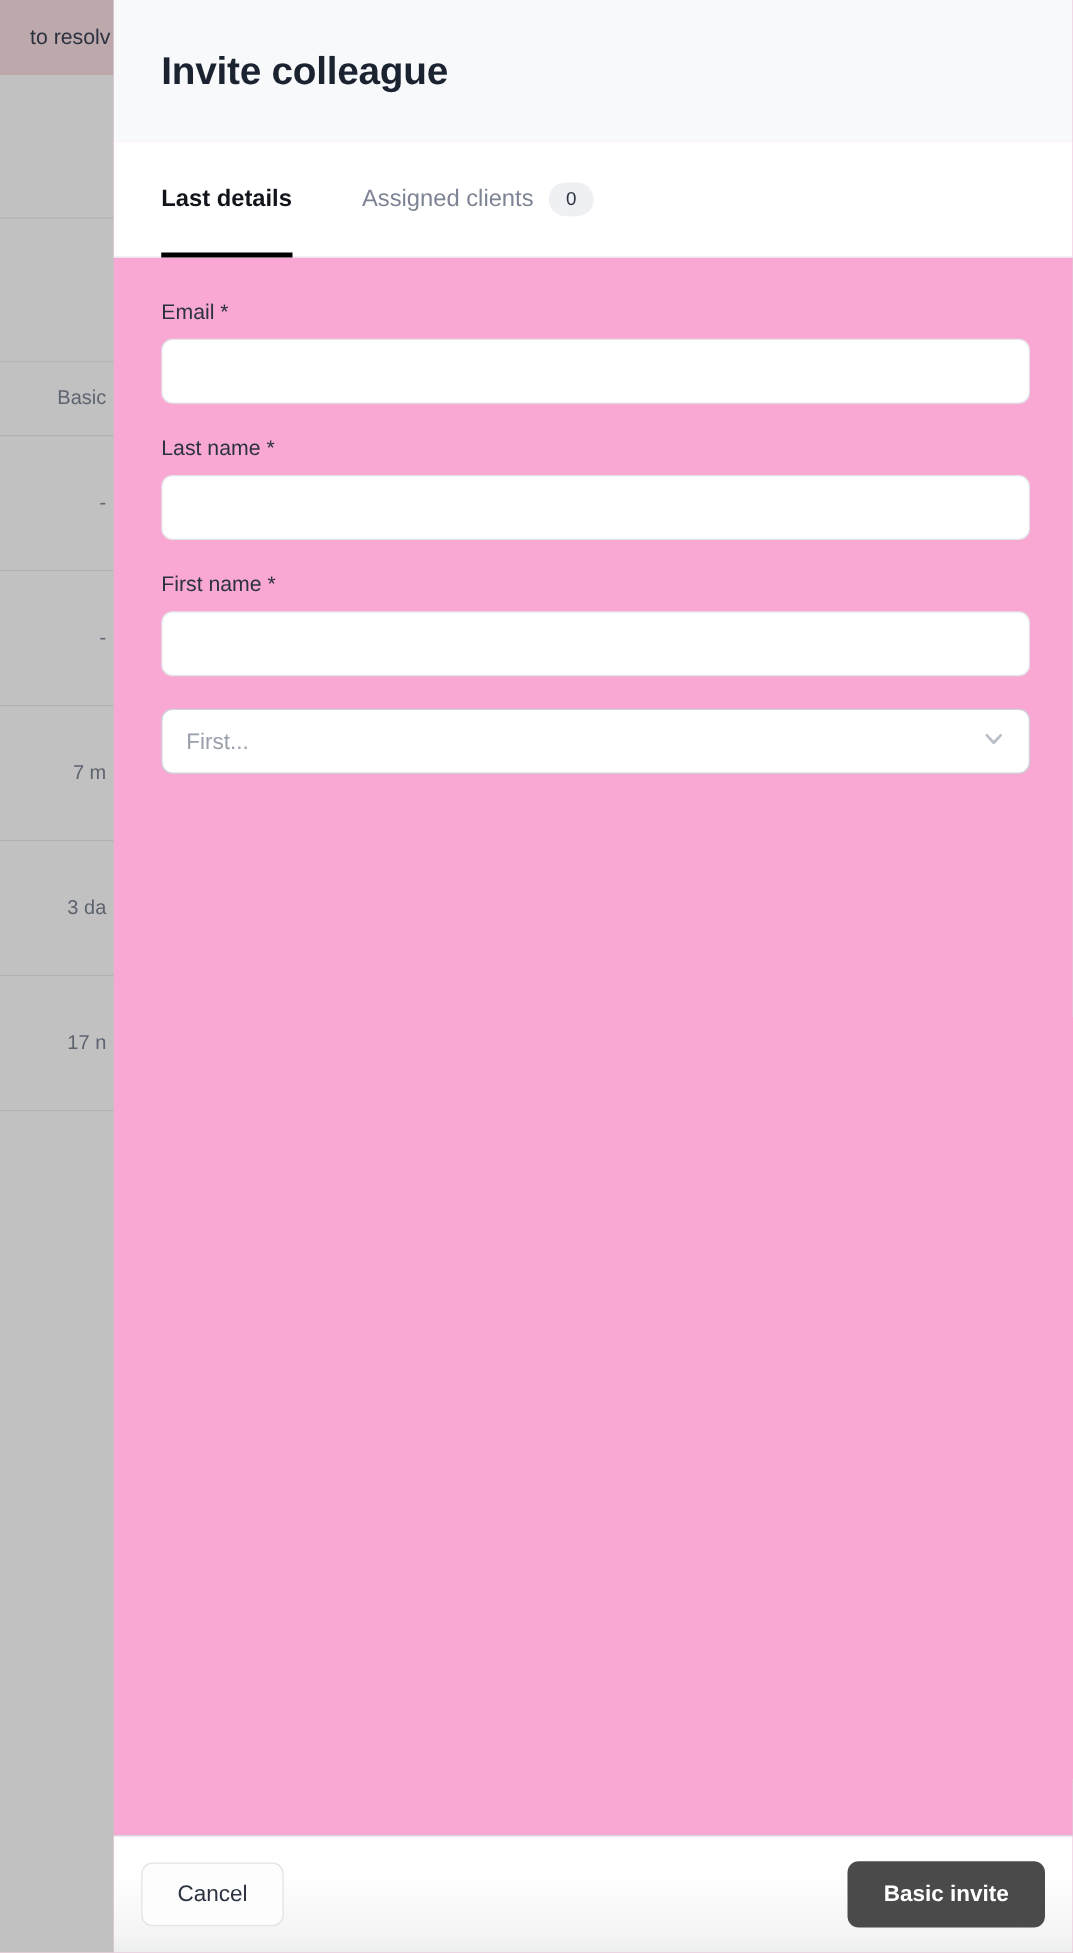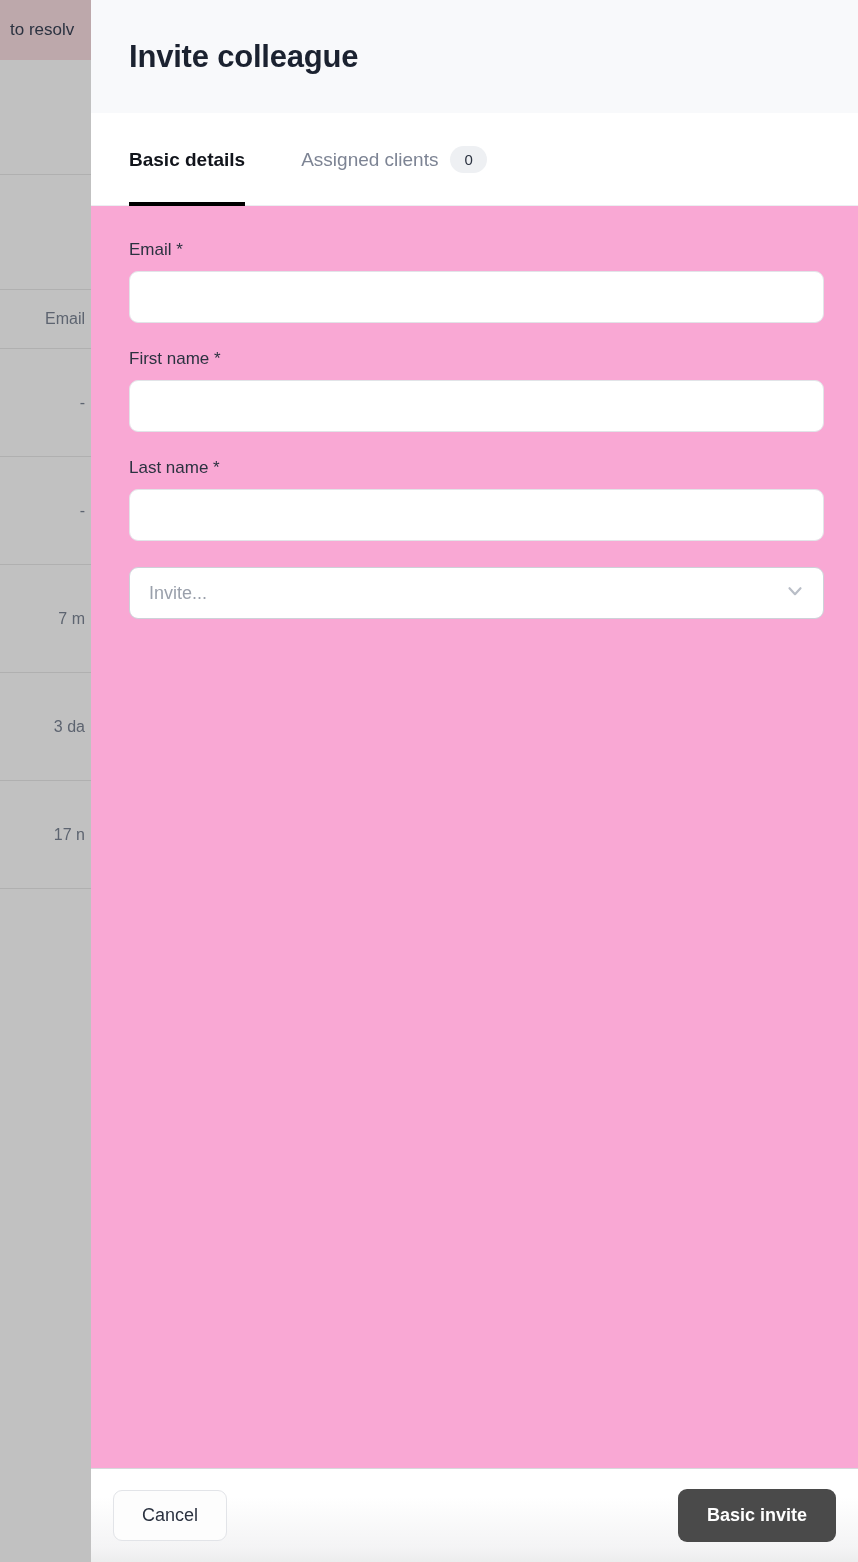--- a/index.html
+++ b/index.html
@@ -23,21 +23,21 @@
     top: 0; left: 0;
     width: 91px;
     height: 1562px;
     overflow: hidden;
   }
   .bg-banner {
     height: 60px;
     background: #bda8ab;
     display: flex;
     align-items: center;
-    padding-left: 10px;
+    padding-left: 24px;
   }
   .bg-banner span {
     font-size: 17px;
     color: #2b3240;
     white-space: nowrap;
   }
   .bg-row {
     border-bottom: 1px solid #b0b0b0;
     display: flex;
     align-items: center;
@@ -216,21 +216,21 @@
     <div class="bg-banner">
       <span>to resolv</span>
     </div>
     <div class="bg-row r-tall">
       <span></span>
     </div>
     <div class="bg-row r-tall">
       <span></span>
     </div>
     <div class="bg-row r-head">
-      <span>Email</span>
+      <span>Basic</span>
     </div>
     <div class="bg-row r-std">
       <span>-</span>
     </div>
     <div class="bg-row r-std">
       <span>-</span>
     </div>
     <div class="bg-row r-std">
       <span>7 m</span>
     </div>
@@ -245,48 +245,48 @@
 </div>
 
 <div id="panel">
 
   <div class="panel-header">
     <div class="panel-title">Invite colleague</div>
   </div>
 
   <div class="tabs">
     <div class="tab active">
-      <span class="tab-label">Basic details</span>
+      <span class="tab-label">Last details</span>
     </div>
     <div class="tab">
       <span class="tab-label">Assigned clients</span>
       <span class="tab-badge">0</span>
     </div>
   </div>
 
   <div class="panel-body">
 
     <div class="field">
       <label class="field-label">Email *</label>
       <input class="text-input" type="text" value="" style="">
     </div>
 
     <div class="field">
+      <label class="field-label">Last name *</label>
+      <input class="text-input" type="text" value="" style="">
+    </div>
+
+    <div class="field">
       <label class="field-label">First name *</label>
       <input class="text-input" type="text" value="" style="">
     </div>
 
     <div class="field">
-      <label class="field-label">Last name *</label>
-      <input class="text-input" type="text" value="" style="">
-    </div>
-
-    <div class="field">
       <div class="select-control">
-        <span class="select-placeholder">Invite...</span>
+        <span class="select-placeholder">First...</span>
         <span class="chevron">
           <svg width="22" height="22" viewBox="0 0 24 24" fill="none" stroke="#b9bec7" stroke-width="2.4" stroke-linecap="round" stroke-linejoin="round">
             <polyline points="6 9 12 15.5 18 9"></polyline>
           </svg>
         </span>
       </div>
     </div>
 
   </div>
 

